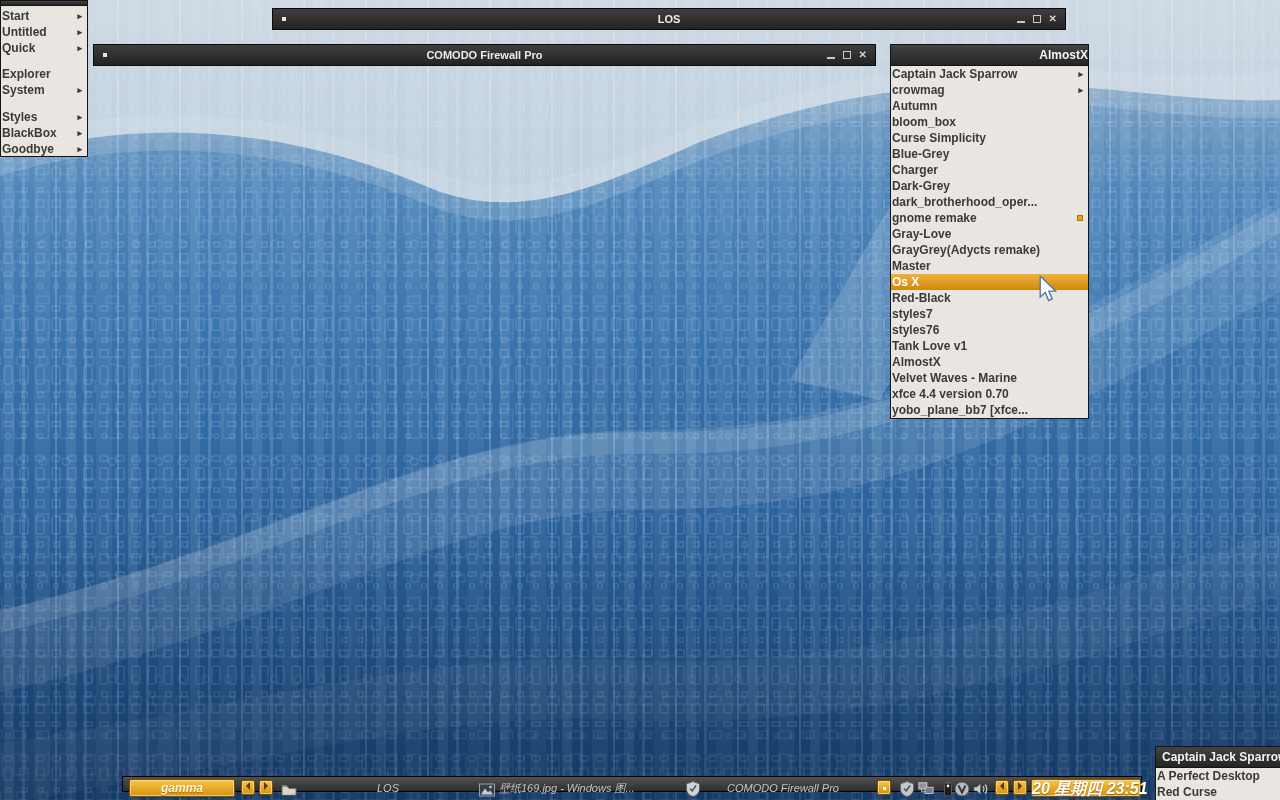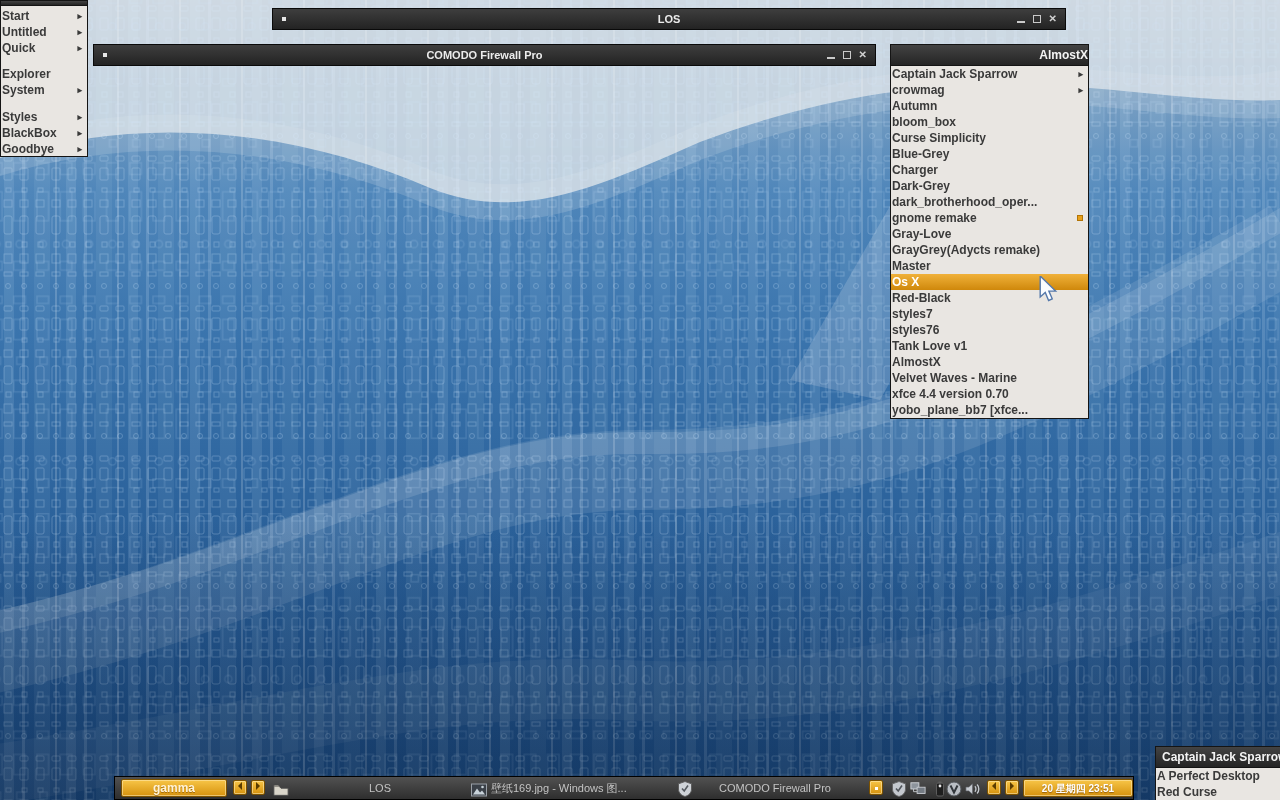--- a/index.html
+++ b/index.html
@@ -24,33 +24,33 @@
         border:1px solid #0a0a0a;box-sizing:border-box;color:#ececec;}
   .tb-title{position:absolute;left:0;right:0;top:0;height:20px;line-height:20px;text-align:center;
         font-size:11px;font-weight:bold;}
   .tb-dot{position:absolute;left:9px;top:8px;width:4px;height:4px;background:#e6e6e6;}
   .tb-btns{position:absolute;right:8px;top:0;height:20px;display:flex;align-items:center;gap:8px;}
   .btn-min{width:8px;height:8px;border-bottom:2px solid #c9c9c9;box-sizing:border-box;}
   .btn-max{width:8px;height:8px;border:1px solid #c9c9c9;box-sizing:border-box;}
   .btn-close{font-size:10px;line-height:10px;color:#d2d2d2;font-weight:bold;}
 
   
-  .taskbar{position:absolute;left:114px;top:776px;width:1020px;height:24px;
-        background:linear-gradient(#515151,#2e2e2e);border:1px solid #000;box-sizing:border-box;}
+  .taskbar{position:absolute;left:122px;top:776px;width:1020px;height:16px;
+        background:linear-gradient(#515151,#2e2e2e);border:1px solid #000;box-sizing:border-box;font-style:italic;}
   .taskbar *{box-sizing:border-box;}
   .orange-btn{position:absolute;background:linear-gradient(#f7c547,#d6920e);border:1px solid #7c5200;
         box-shadow:inset 0 0 0 1px rgba(255,236,185,.55);border-radius:2px;}
   .ws-btn{left:6px;top:2px;width:106px;height:18px;text-align:center;line-height:16px;
         color:#fff3d6;font-size:12px;font-weight:bold;text-shadow:0 1px 0 rgba(130,80,0,.6);}
   .sq-btn{width:14px;height:15px;top:3px;text-align:center;line-height:13px;font-size:8px;color:#5a3c00;}
   .task-label{position:absolute;top:0;height:22px;line-height:22px;color:#c3c3c3;font-size:11px;
         white-space:nowrap;overflow:hidden;}
   .tray-ico{position:absolute;top:4px;width:16px;height:16px;}
-  .clock{left:908px;top:2px;width:110px;height:18px;text-align:center;line-height:17px;
-        color:#ffffff;font-size:10px;font-weight:bold;text-shadow:0 1px 1px rgba(120,70,0,.7);white-space:nowrap;}
+  .clock{left:908px;top:2px;width:110px;height:18px;text-align:right;line-height:17px;
+        color:#ffffff;font-size:16px;font-weight:bold;text-shadow:0 1px 1px rgba(120,70,0,.7);white-space:nowrap;}
 
   .cursor{position:absolute;left:1038px;top:276px;pointer-events:none;}
 </style>
 </head>
 <body>
 
 <svg class="wallpaper" width="1280" height="800" viewBox="0 0 1280 800">
   <defs>
     <linearGradient id="bgGrad" x1="0" y1="0" x2="0" y2="1">
       <stop offset="0" stop-color="#aebfd0"></stop>

